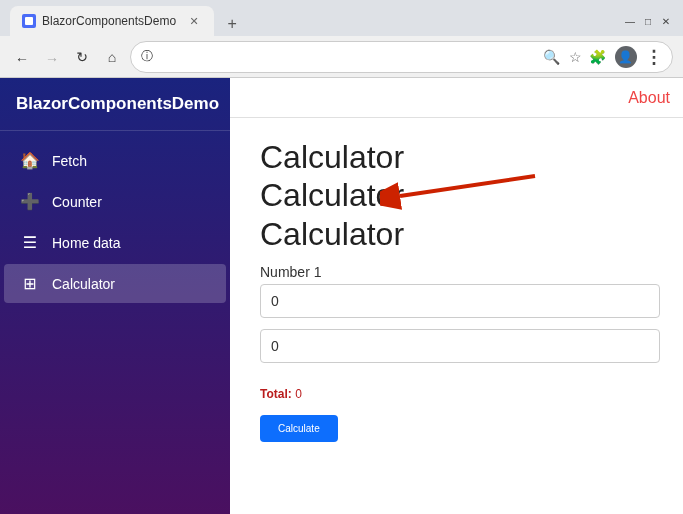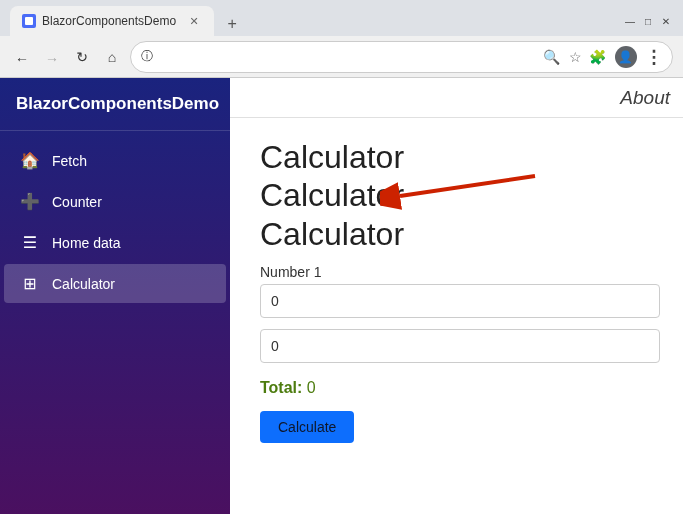--- a/index.html
+++ b/index.html
@@ -216,25 +216,24 @@
     }
     .top-nav {
       display: flex;
       justify-content: flex-end;
       padding: 8px 20px;
       border-bottom: 1px solid #e0e0e0;
       height: 40px;
       align-items: center;
     }
     .about-link {
-      color: #404040;
-      font-size: 19px;
+      color: #ef4444;
+      font-size: 16px;
       text-decoration: none;
       cursor: pointer;
-      font-style: italic;
     }
 
     .content-area {
       padding: 20px 30px;
       position: relative;
     }
     .calc-title {
       font-size: 32px;
       font-weight: 400;
       color: #222;
@@ -252,33 +251,33 @@
     }
     .form-input {
       width: 400px;
       padding: 8px 10px;
       border: 1px solid #ccc;
       border-radius: 4px;
       font-size: 14px;
       color: #333;
     }
     .total-line {
-      margin-top: 16px;
-      font-size: 16px;
-      color: #4d7c0f;
+      margin-top: 24px;
+      font-size: 12px;
+      color: #b91c1c;
     }
     .total-line strong { font-weight: 700; }
     .calc-button {
       margin-top: 14px;
       background: #0d6efd;
-      color: #0f172a;
+      color: #ffffff;
       border: none;
       border-radius: 4px;
       padding: 8px 18px;
-      font-size: 14px;
+      font-size: 10px;
       cursor: pointer;
     }
   </style>
 </head>
 <body>
 
 <div class="browser-chrome">
 
   <div class="title-bar">
     <div class="tab-bar">

